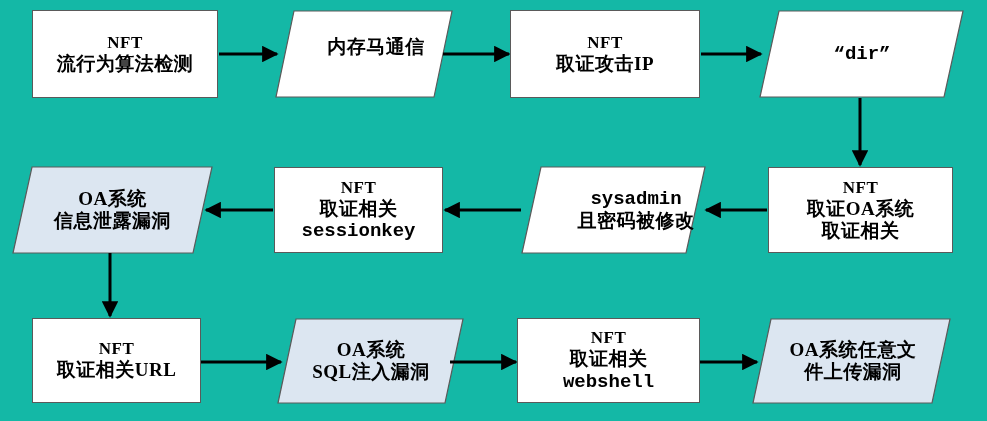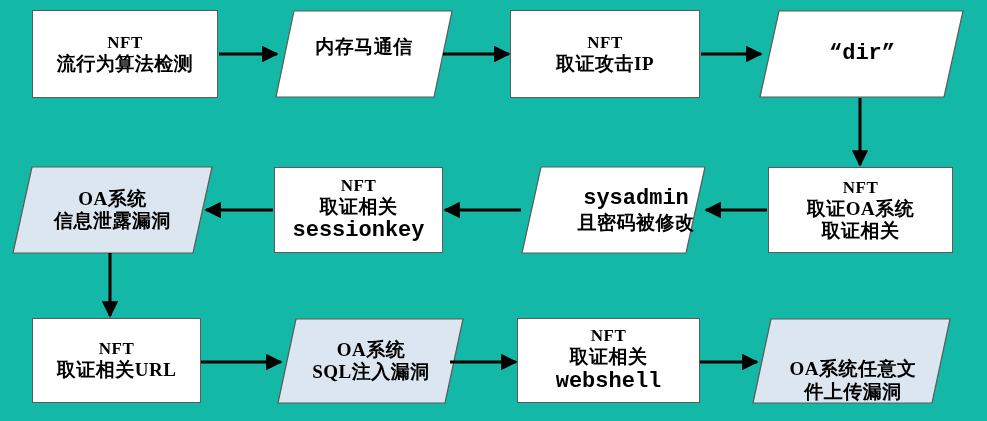--- a/index.html
+++ b/index.html
@@ -56,21 +56,21 @@
     letter-spacing: 0.5px;
   }
   .en {
     font-family: "Liberation Serif", "DejaVu Serif", serif;
     font-size: 17px;
     font-weight: 600;
     letter-spacing: 0.5px;
   }
   .mono {
     font-family: "Liberation Mono", "DejaVu Sans Mono", monospace;
-    font-size: 22px;
+    font-size: 19px;
     font-weight: 600;
     letter-spacing: 0px;
   }
 </style>
 </head>
 <body>
 
 <div id="canvas">
 
   <svg id="edges" width="987" height="421" viewBox="0 0 987 421">
@@ -100,21 +100,21 @@
       <line x1="450" y1="362" x2="516" y2="362" marker-end="url(#arrow)"></line>
       <line x1="700" y1="362" x2="757" y2="362" marker-end="url(#arrow)"></line>
     </g>
   </svg>
 
   <div class="node rect" style="left:32px; top:10px; width:186px; height:88px;">
     <span class="line en">NFT</span>
     <span class="line cn">流行为算法检测</span>
   </div>
 
-  <div class="node para" style="left:276px; top:11px; width:176px; height:72px;">
+  <div class="node para" style="left:288px; top:11px; width:176px; height:72px;">
     <span class="line cn">内存马通信</span>
   </div>
 
   <div class="node rect" style="left:510px; top:10px; width:190px; height:88px;">
     <span class="line en">NFT</span>
     <span class="line cn">取证攻击IP</span>
   </div>
 
   <div class="node para" style="left:762px; top:11px; width:200px; height:86px;">
     <span class="line mono">“dir”</span>
@@ -151,18 +151,18 @@
     <span class="line cn">OA系统</span>
     <span class="line cn">SQL注入漏洞</span>
   </div>
 
   <div class="node rect" style="left:517px; top:318px; width:183px; height:85px;">
     <span class="line en">NFT</span>
     <span class="line cn">取证相关</span>
     <span class="line mono">webshell</span>
   </div>
 
-  <div class="node para" style="left:755px; top:319px; width:196px; height:84px;justify-content:flex-end;">
+  <div class="node para" style="left:755px; top:319px; width:196px; height:84px;">
     <span class="line cn">OA系统任意文</span>
     <span class="line cn">件上传漏洞</span>
   </div>
 
 </div>
 
 </body></html>

